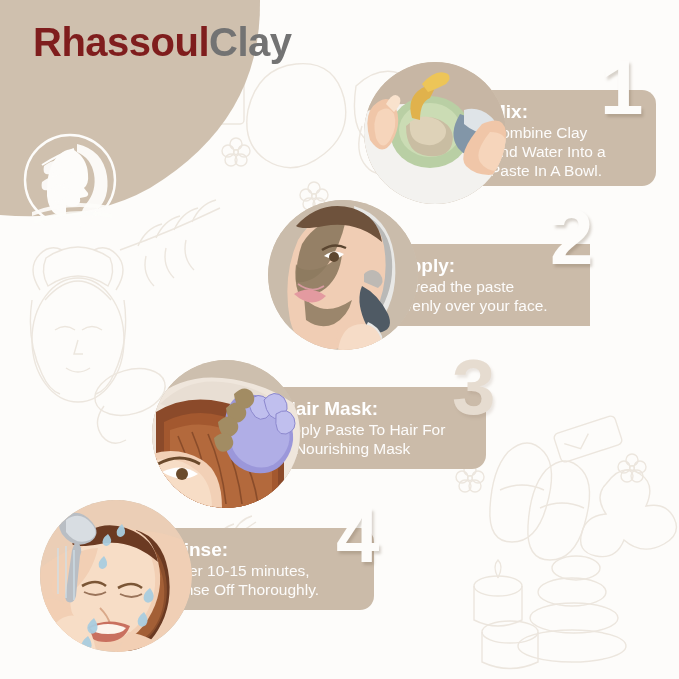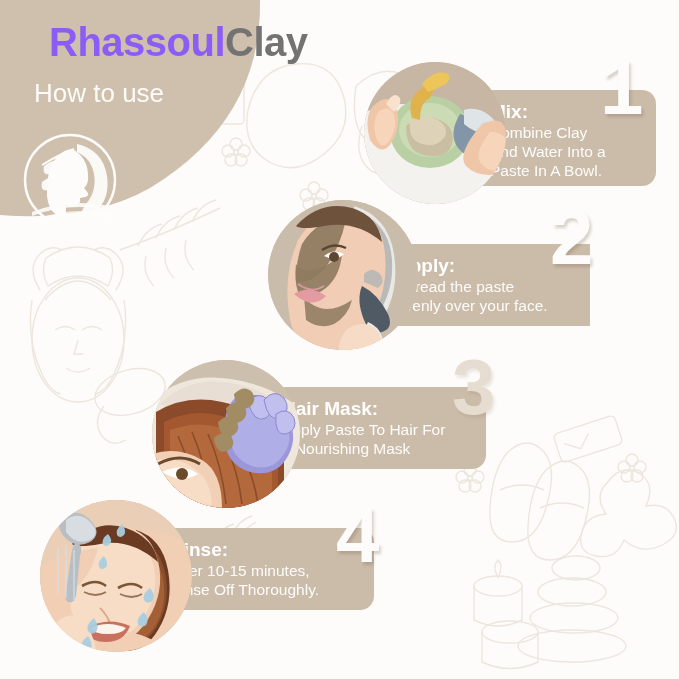--- a/index.html
+++ b/index.html
@@ -33,21 +33,21 @@
 
   .title {
     position: absolute;
     left: 33px; top: 20px;
     font-size: 40px;
     font-weight: bold;
     letter-spacing: -0.5px;
     white-space: nowrap;
     line-height: 1.1;
   }
-  .title .t-light { color: #8b5cf6; margin-left: 16px; }
+  .title .t-light { color: #7f1d1d; }
   .title .t-tan   { color: #737373; }
 
   .subtitle {
     position: absolute;
     left: 34px; top: 78px;
     font-size: 26px;
     color: #fdfbf8;
     letter-spacing: 0px;
     font-weight: 400;
   }
@@ -246,21 +246,20 @@
   </div>
 
   <svg class="header-shape" viewBox="0 0 400 215">
     <path d="M0 0 H260 Q262 120 150 188 Q90 222 0 215 Z" fill="#cfc0ae"></path>
   </svg>
 
   <div class="title">
     <span class="t-light">Rhassoul</span><span class="t-tan">Clay</span>
   </div>
 
-  <div class="subtitle">How to use</div>
 
   <svg class="logo" viewBox="0 0 96 96">
     <circle cx="48" cy="48" r="45" fill="none" stroke="#fdfcfa" stroke-width="2.4"></circle>
     <g fill="#fdfcfa">
 
       <path d="M55 12 q26 6 30 32 q3 22 -10 34 q-7 7 -5 18 h-11 q-3 -14 5 -24 q11 -13 8 -30 q-3 -16 -17 -22z" opacity="0.95"></path>
 
       <path d="M52 18 q13 8 14 24 q1 10 -4 14 l4 5 q1 3 -3 4 l-5 1 q1 6 -4 8 q-5 2 -10 -1 v10 q-8 2 -13 -3 q-7 -8 -6 -24 q1 -24 12 -33 q8 -7 15 -5z"></path>
 
       <g opacity="0.95">

